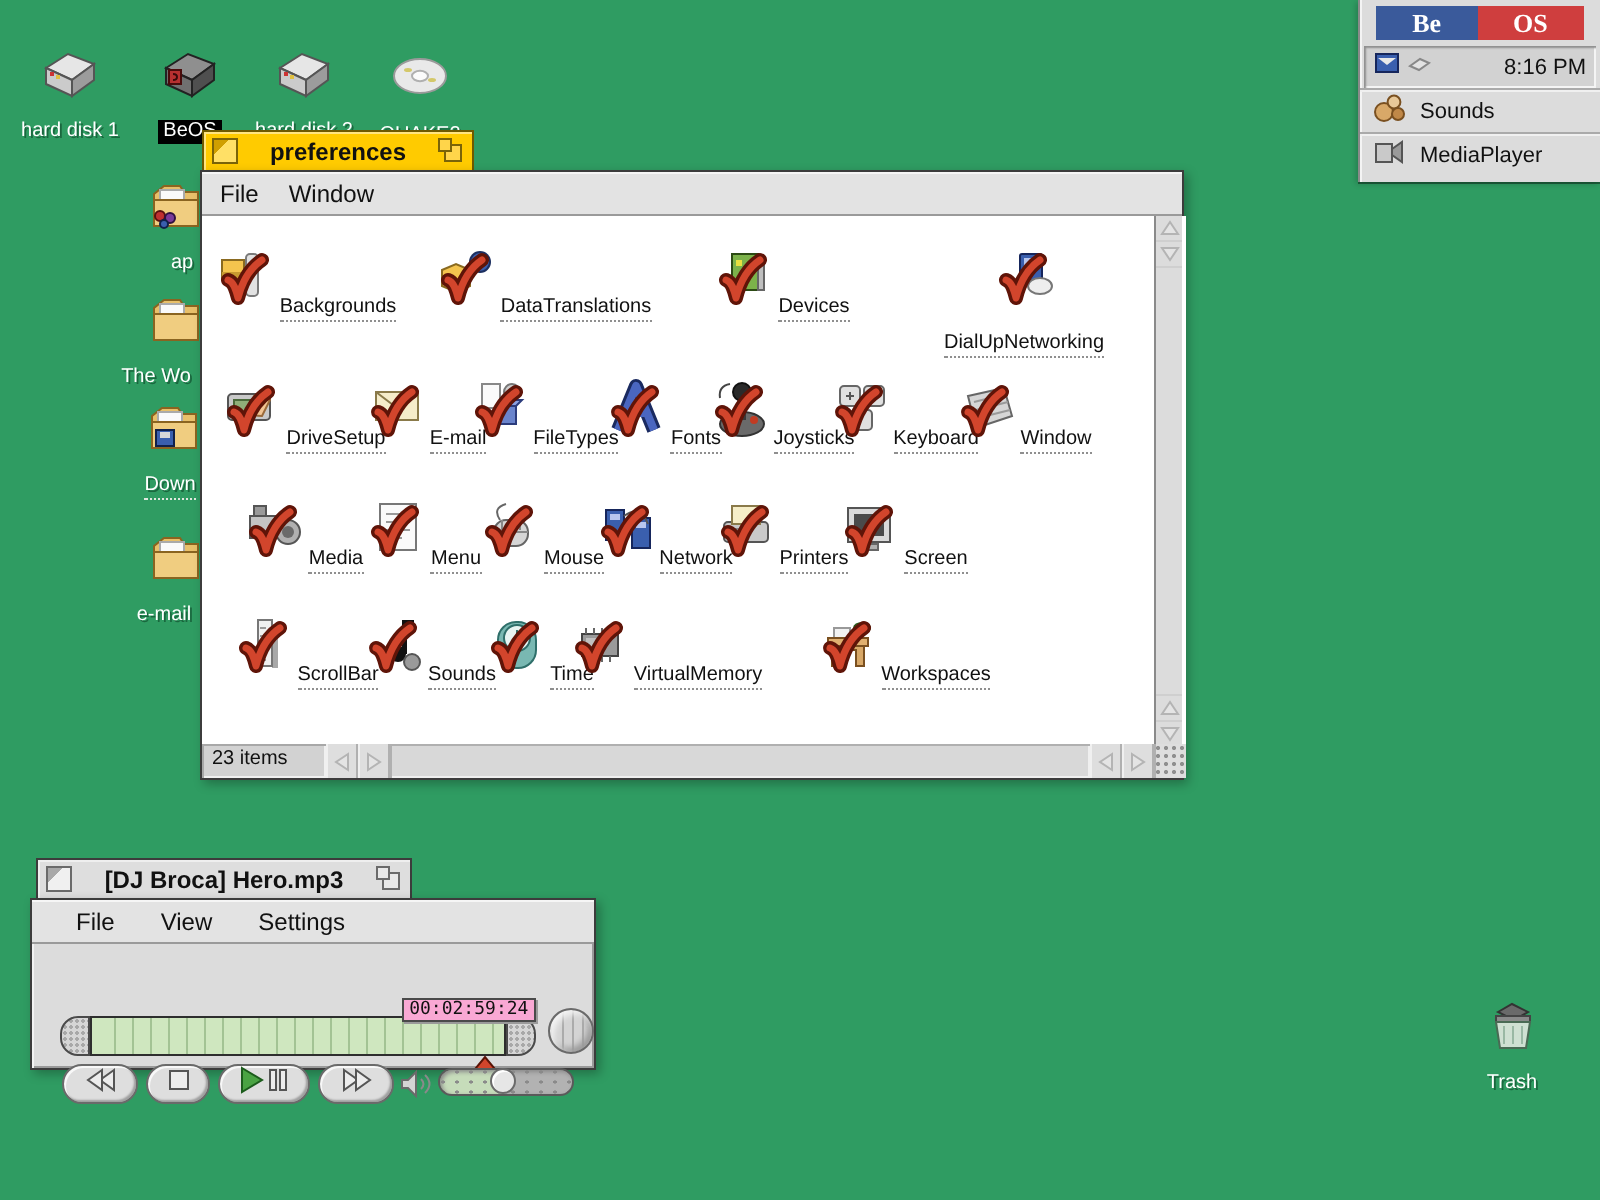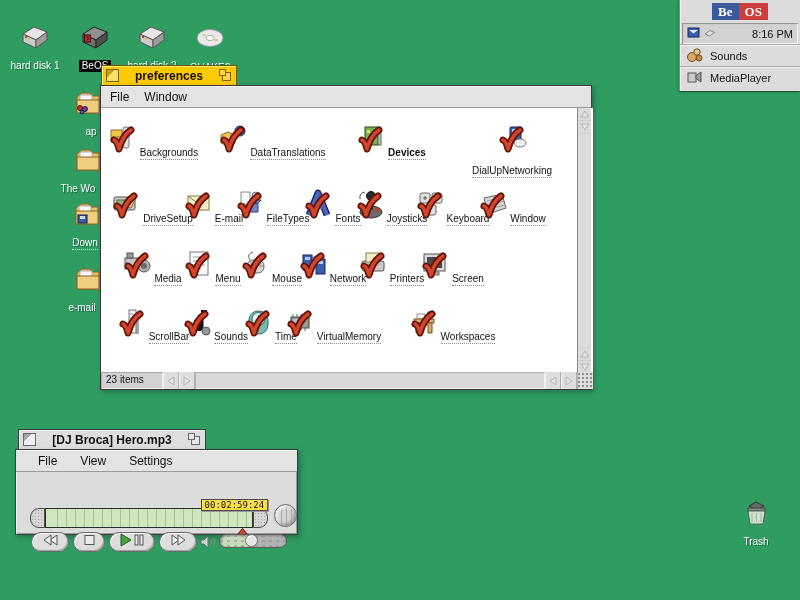--- a/index.html
+++ b/index.html
@@ -68,21 +68,21 @@
   .mp-cap{position:absolute;top:36px;width:15px;height:20px;background:#d6d6d6;border:1px solid #4a4a4a;
           background-image:radial-gradient(#a8a8a8 .8px, transparent 1px);background-size:3px 3px;}
   .cap-l{left:14px;border-radius:9px 0 0 9px;}
   .cap-r{left:237px;border-radius:0 9px 9px 0;}
   #mp-track{position:absolute;left:29px;top:36px;width:208px;height:20px;border:1px solid #2e2e2e;
             background-color:var(--mp-track);
             background-image:repeating-linear-gradient(90deg, transparent 0 8px, #a3c394 8px 9px);
             background-position:3px 0;}
   .mk{position:absolute;width:11px;height:7px;}
   .mk path{fill:var(--mp-marker);stroke:#5a1408;stroke-width:1;}
-  #mp-badge{position:absolute;top:27px;height:12px;line-height:10px;padding:0 3px;background:#fde047;
+  #mp-badge{position:absolute;top:27px;height:12px;line-height:10px;padding:0 3px;background:#f9a8d4;
             border:1px solid #4a4a4a;box-shadow:1px 1px 0 #9a9a9a;
             font-family:"DejaVu Sans Mono",monospace;font-size:9px;white-space:nowrap;z-index:3;}
   #mp-knob{position:absolute;left:258px;top:32px;width:23px;height:23px;border-radius:50%;
            background:#d4d4d4;border:1px solid #6a6a6a;
            box-shadow:inset 2px 2px 3px #f4f4f4, inset -2px -2px 3px #9a9a9a;
            background-image:repeating-linear-gradient(90deg, transparent 0 4px, #ababab 4px 5px);
            background-position:2px 0;}
   #mp-buttons{position:absolute;left:15px;top:60px;display:flex;gap:4px;align-items:center;}
   .t-btn{height:20px;border:1px solid #6a6a6a;border-radius:10px;background:#dedede;
          box-shadow:inset 1px 1px 0 #f8f8f8, inset -1px -1px 1px #9f9f9f;
@@ -96,21 +96,21 @@
                               linear-gradient(90deg,#c6dcba 0 48%, #b2b2b2 48%);
              background-size:7px 5px,100% 100%;background-position:5px 50%,0 0;}
   #mp-vol-thumb{position:absolute;top:-1px;width:13px;height:13px;border-radius:50%;background:#e6e6e6;
                 border:1px solid #6a6a6a;box-shadow:inset 1px 1px 0 #fff;}
 
   
   #deskbar{position:absolute;right:0;top:0;width:121px;height:91px;background:#dcdcdc;z-index:30;
            border-left:1px solid #8a8a8a;box-shadow:inset 1px 0 0 #f4f4f4, 0 1px 0 rgba(0,0,0,.4), -1px 1px 3px rgba(0,0,0,.2);}
   #db-logo{height:22px;display:flex;align-items:center;justify-content:center;}
   #db-logo span{display:inline-block;color:#fff;font-family:"Liberation Serif","DejaVu Serif",serif;
-                font-weight:bold;font-size:13px;line-height:17px;padding:0 6px;}
+                font-weight:bold;font-size:13px;line-height:17px;padding:0 18px;}
   #db-logo .be{background:var(--be-bg);} #db-logo .os{background:var(--os-bg);}
   #db-tray{margin:1px 2px 0 2px;height:21px;background:#d2d2d2;display:flex;align-items:center;gap:3px;
            padding:0 5px;box-shadow:inset 1px 1px 1px #8f8f8f, inset -1px -1px 0 #f4f4f4;}
   #db-clock{margin-left:auto;font-size:11px;}
   .db-item{height:22px;border-top:1px solid #aaa;box-shadow:inset 0 1px 0 #f0f0f0;
            display:flex;align-items:center;gap:7px;padding-left:6px;font-size:11px;}
 </style>
 </head>
 <body>
 
@@ -201,21 +201,21 @@
               <path d="M8 18 C11 19 12 23 13 27 C15 19 19 12 25 8" fill="none" stroke="#5f1408" stroke-width="7" stroke-linecap="round" stroke-linejoin="round"></path>
               <path d="M8 18 C11 19 12 23 13 27 C15 19 19 12 25 8" fill="none" stroke="#d2452c" stroke-width="3.5" stroke-linecap="round" stroke-linejoin="round"></path>
             </svg></span><div class="pref-label">Backgrounds</div></div>
         <div class="pref-item" style="left: 170px; top: 14px;"><span><svg width="34" height="34" viewBox="0 0 34 34">
               <circle cx="24" cy="9" r="5" fill="#3a5fae" stroke="#1c2f60"></circle>
               <path d="M5 13 l7 -3 l7 3 v8 l-7 3 l-7 -3 z" fill="#f4c44e" stroke="#8a6a20"></path>
               <path d="M13 21 L23 12" stroke="#c23b22" stroke-width="3"></path>
               <path d="M8 18 C11 19 12 23 13 27 C15 19 19 12 25 8" fill="none" stroke="#5f1408" stroke-width="7" stroke-linecap="round" stroke-linejoin="round"></path>
               <path d="M8 18 C11 19 12 23 13 27 C15 19 19 12 25 8" fill="none" stroke="#d2452c" stroke-width="3.5" stroke-linecap="round" stroke-linejoin="round"></path>
             </svg></span><div class="pref-label">DataTranslations</div></div>
-        <div class="pref-item" style="left: 289px; top: 14px; font-weight: bold;"><span><svg width="34" height="34" viewBox="0 0 34 34">
+        <div class="pref-item" style="left: 289px; top: 14px;"><span><svg width="34" height="34" viewBox="0 0 34 34">
               <rect x="11" y="5" width="13" height="18" fill="#7cb24a" stroke="#2c4a14"></rect>
               <rect x="13" y="8" width="3" height="3" fill="#e8e040"></rect>
               <rect x="18" y="11" width="3" height="3" fill="#e8e040"></rect>
               <rect x="14" y="16" width="3" height="3" fill="#e8e040"></rect>
               <rect x="24" y="7" width="3" height="16" fill="#bfbfbf" stroke="#666"></rect>
               <path d="M8 18 C11 19 12 23 13 27 C15 19 19 12 25 8" fill="none" stroke="#5f1408" stroke-width="7" stroke-linecap="round" stroke-linejoin="round"></path>
               <path d="M8 18 C11 19 12 23 13 27 C15 19 19 12 25 8" fill="none" stroke="#d2452c" stroke-width="3.5" stroke-linecap="round" stroke-linejoin="round"></path>
             </svg></span><div class="pref-label">Devices</div></div>
         <div class="pref-item" style="left: 411px; top: 14px;"><span><svg width="34" height="34" viewBox="0 0 34 34">
               <rect x="15" y="5" width="11" height="13" rx="1" fill="#3a5fae" stroke="#16265c"></rect>

